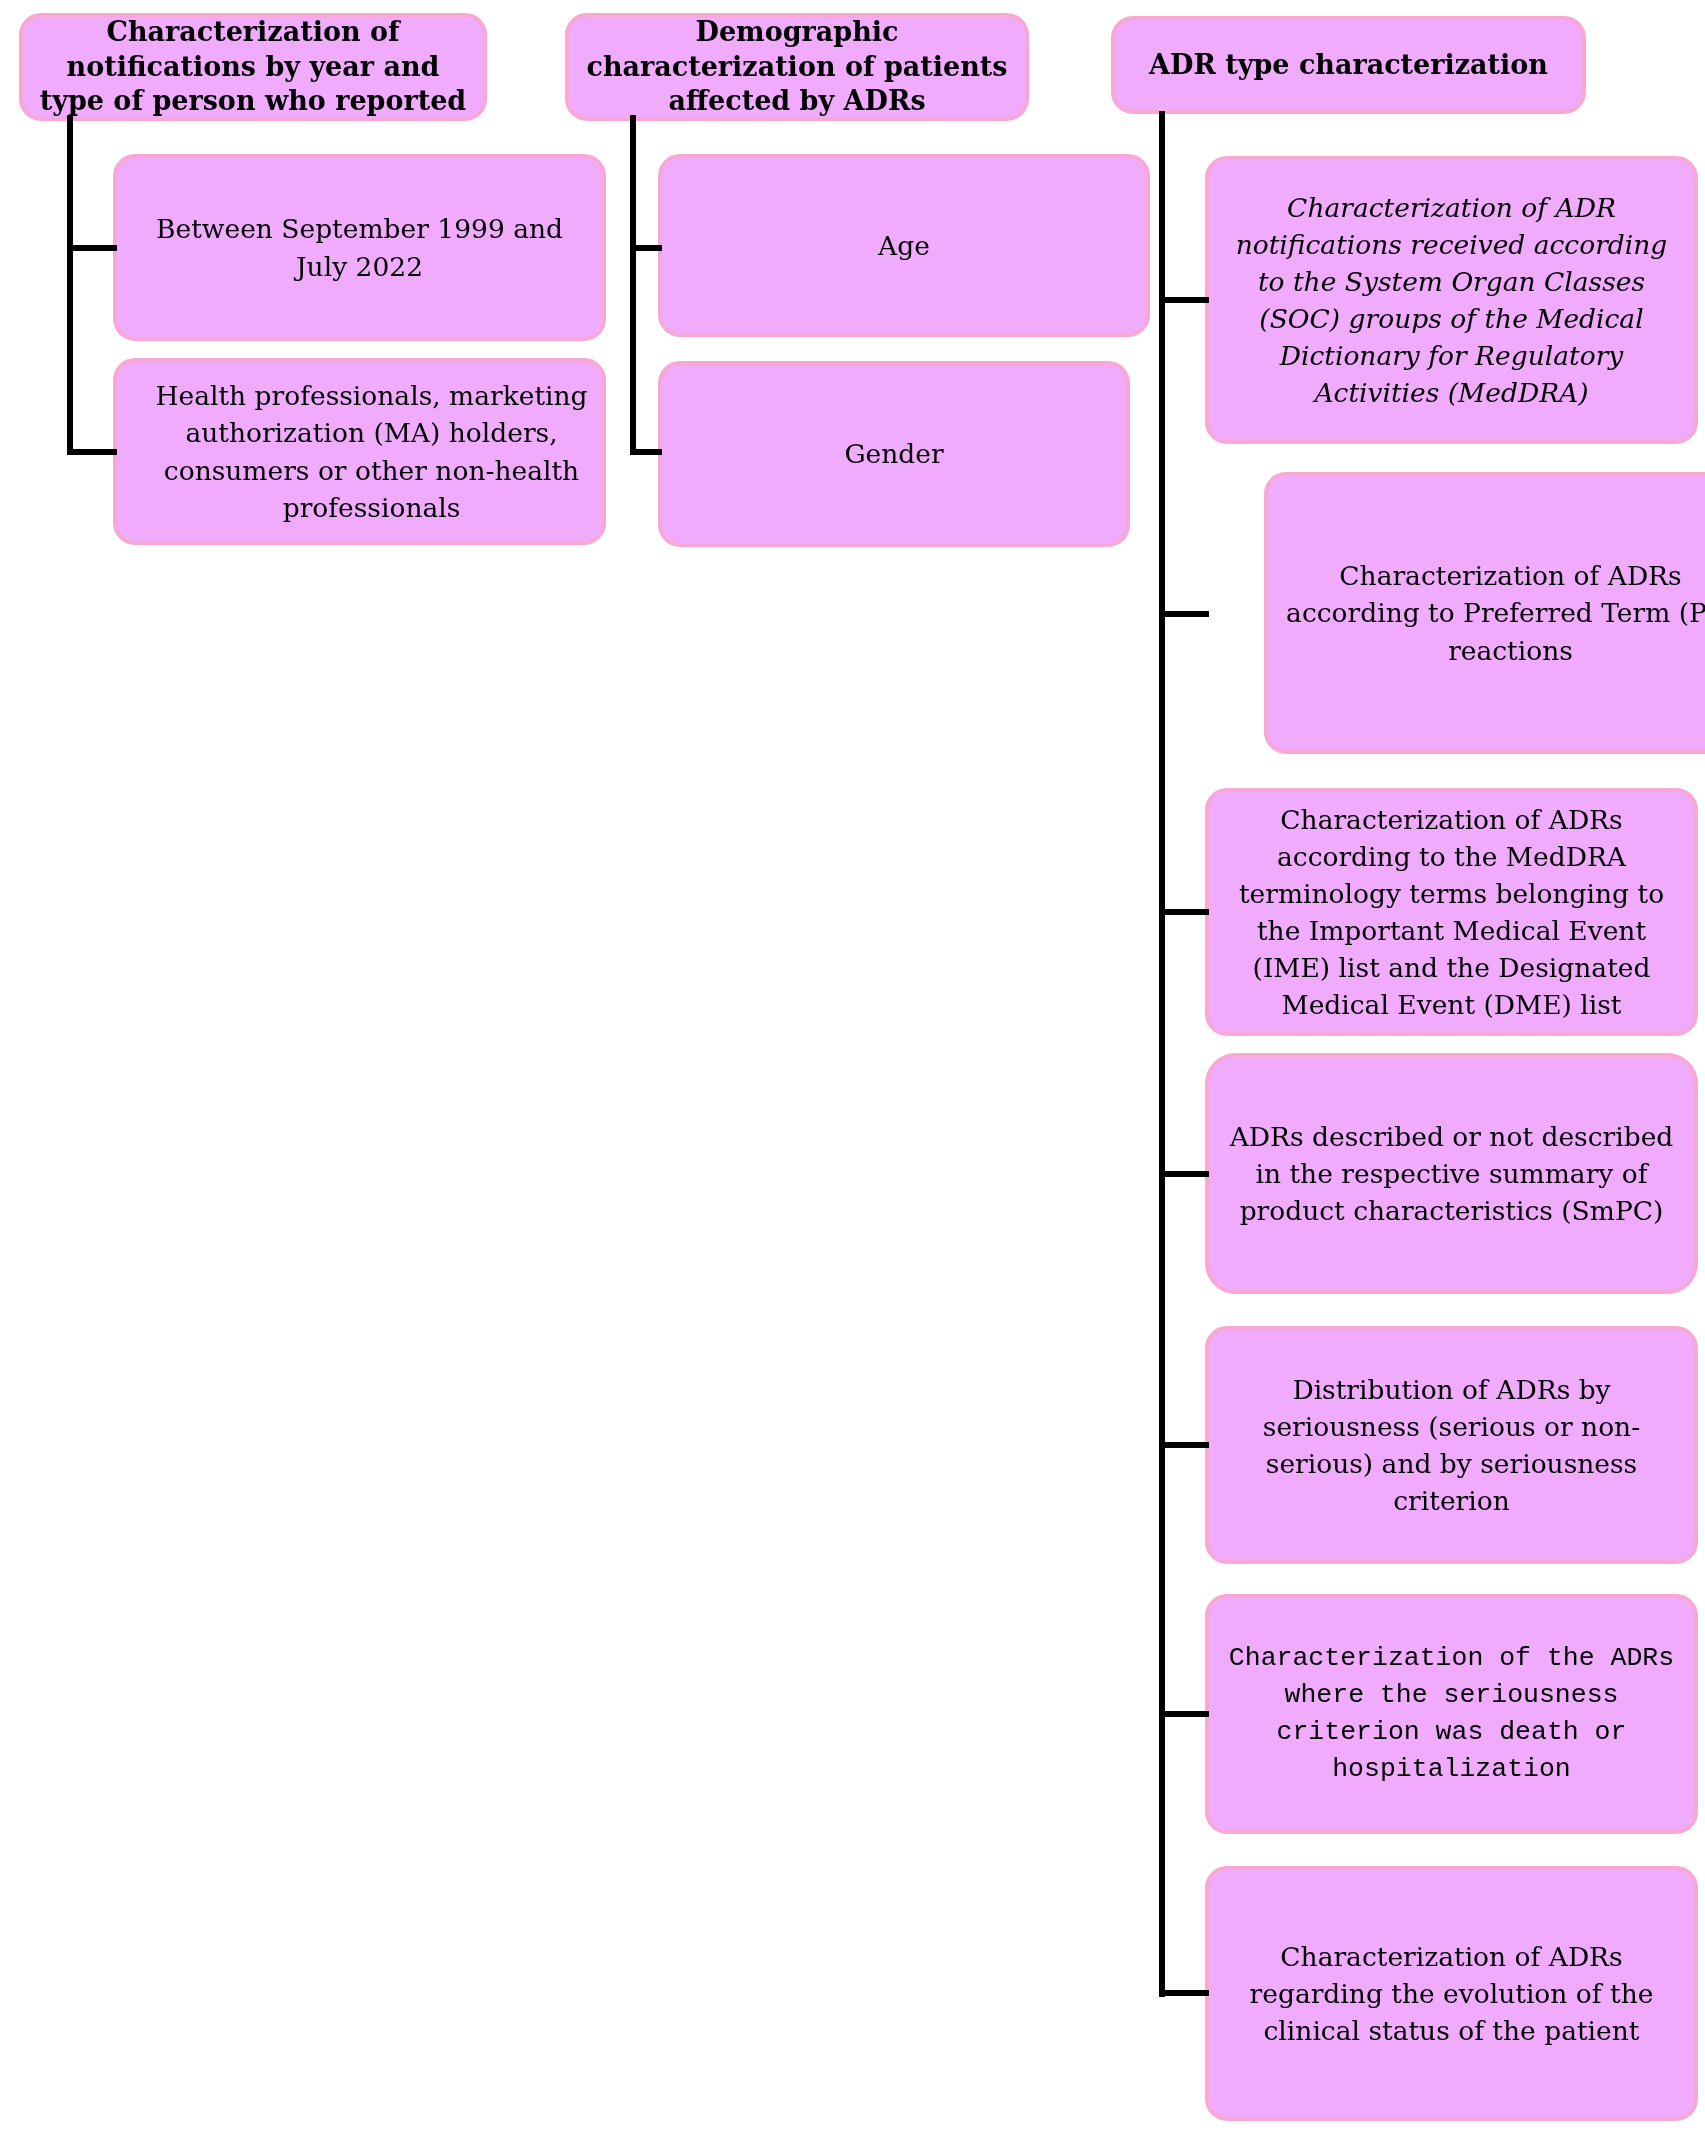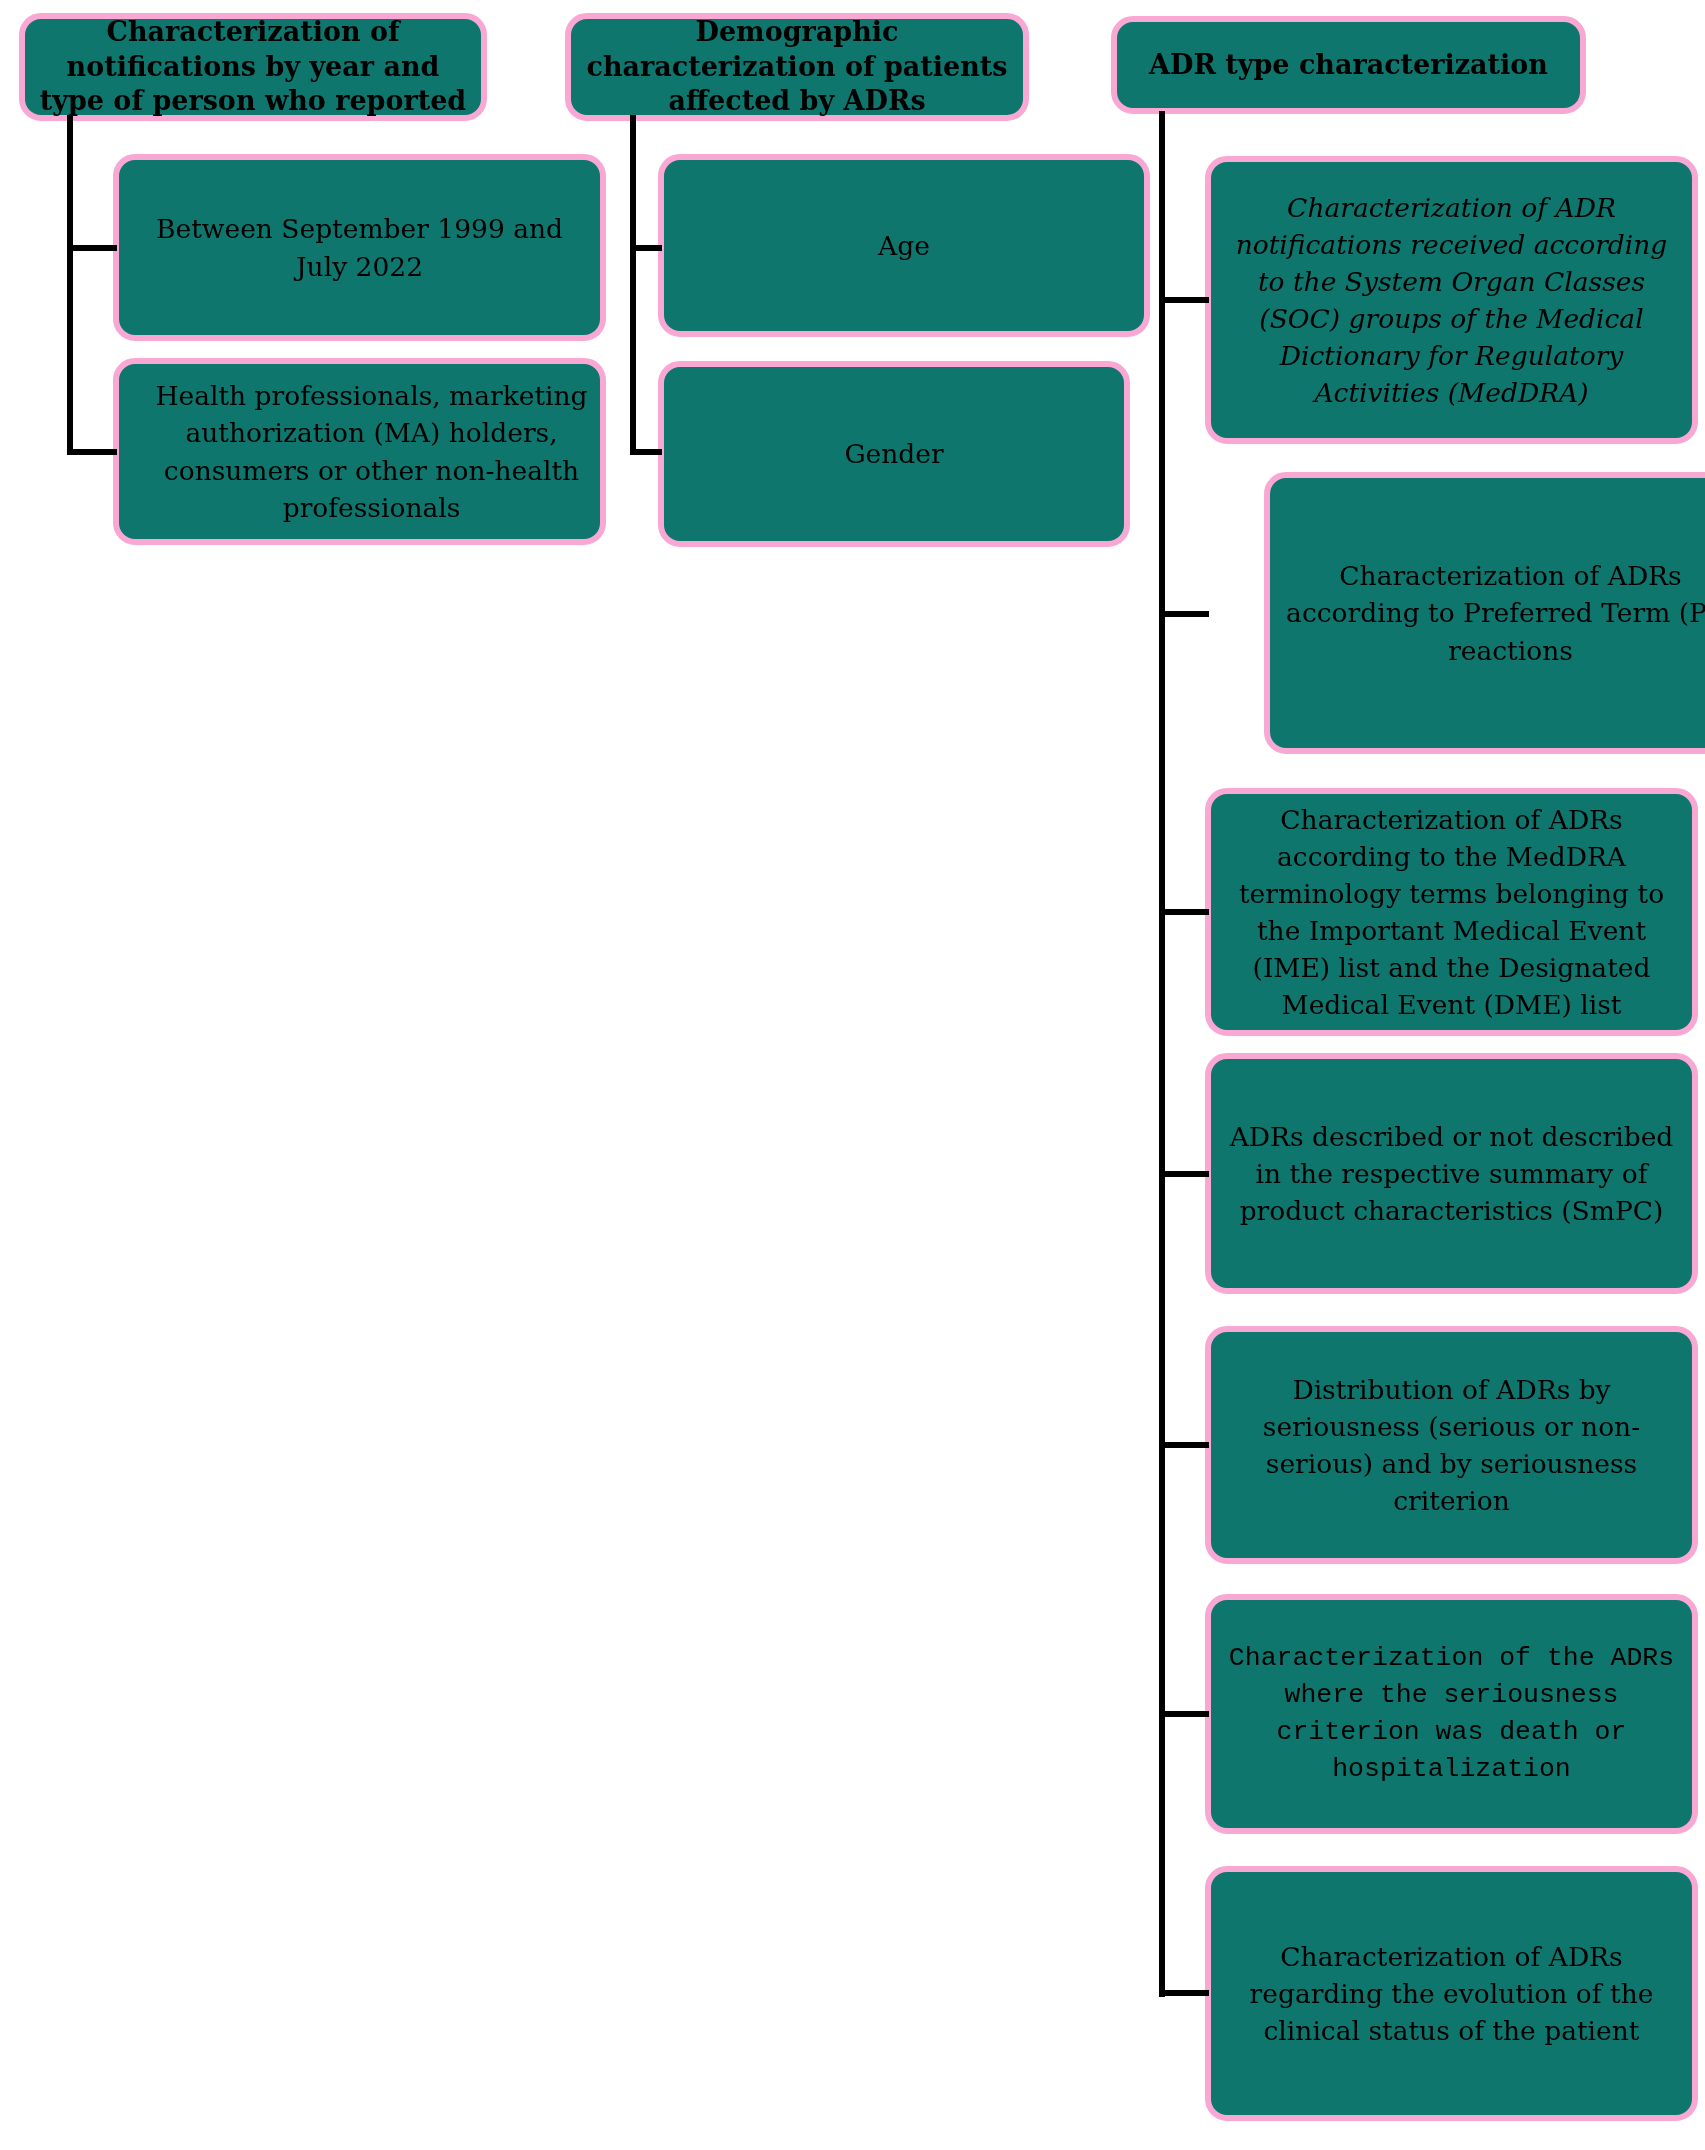--- a/index.html
+++ b/index.html
@@ -11,23 +11,23 @@
     position: relative;
     width: 1706px;
     height: 2151px;
     background: #ffffff;
     font-family: "DejaVu Serif", "Liberation Serif", serif;
     color: #000000;
   }
   .node {
     position: absolute;
     box-sizing: border-box;
-    border: 6px solid #f9a8d4;
+    border: 4px solid #f9a8d4;
     border-radius: 22px;
-    background: #0f766e;
+    background: #f0abfc;
     display: flex;
     align-items: center;
     justify-content: center;
     text-align: center;
     padding: 2.7px 10px;
   }
   .node .txt {
     width: 100%;
   }
   .header {
@@ -53,21 +53,21 @@
   
   #h2  { left: 565px; top: 12.8px;   width: 464px; height: 108px; }
   #c2a { left: 658px; top: 154px;  width: 492px; height: 183px; }
   #c2b { left: 658px; top: 361px;  width: 472px; height: 186px; }
 
   
   #h3  { left: 1111px; top: 16.4px;   width: 475px; height: 98px; }
   #b1  { left: 1205px; top: 156px;  width: 493px; height: 288px; font-style: italic; }
   #b2  { left: 1264px; top: 472px; width: 493px; height: 282px; }
   #b3  { left: 1205px; top: 788px; width: 493px; height: 248px; }
-  #b4  { left: 1205px; top: 1053px; width: 493px; height: 241px; }
+  #b4  { left: 1205px; top: 1053px; width: 493px; height: 241px; border-radius: 31px; }
   #b5  { left: 1205px; top: 1326px; width: 493px; height: 238px; }
   #b6  { left: 1205px; top: 1594px; width: 493px; height: 240px; font-family: Liberation Mono, monospace; }
   #b7  { left: 1205px; top: 1866px; width: 493px; height: 255px; }
 
   
   #l1v  { left: 67px;  top: 115px;  width: 6px;  height: 339px; }
   #l1s1 { left: 67px;  top: 245px;  width: 50px; height: 6px;  }
   #l1s2 { left: 67px;  top: 449px;  width: 50px; height: 6px;  }
 
   

